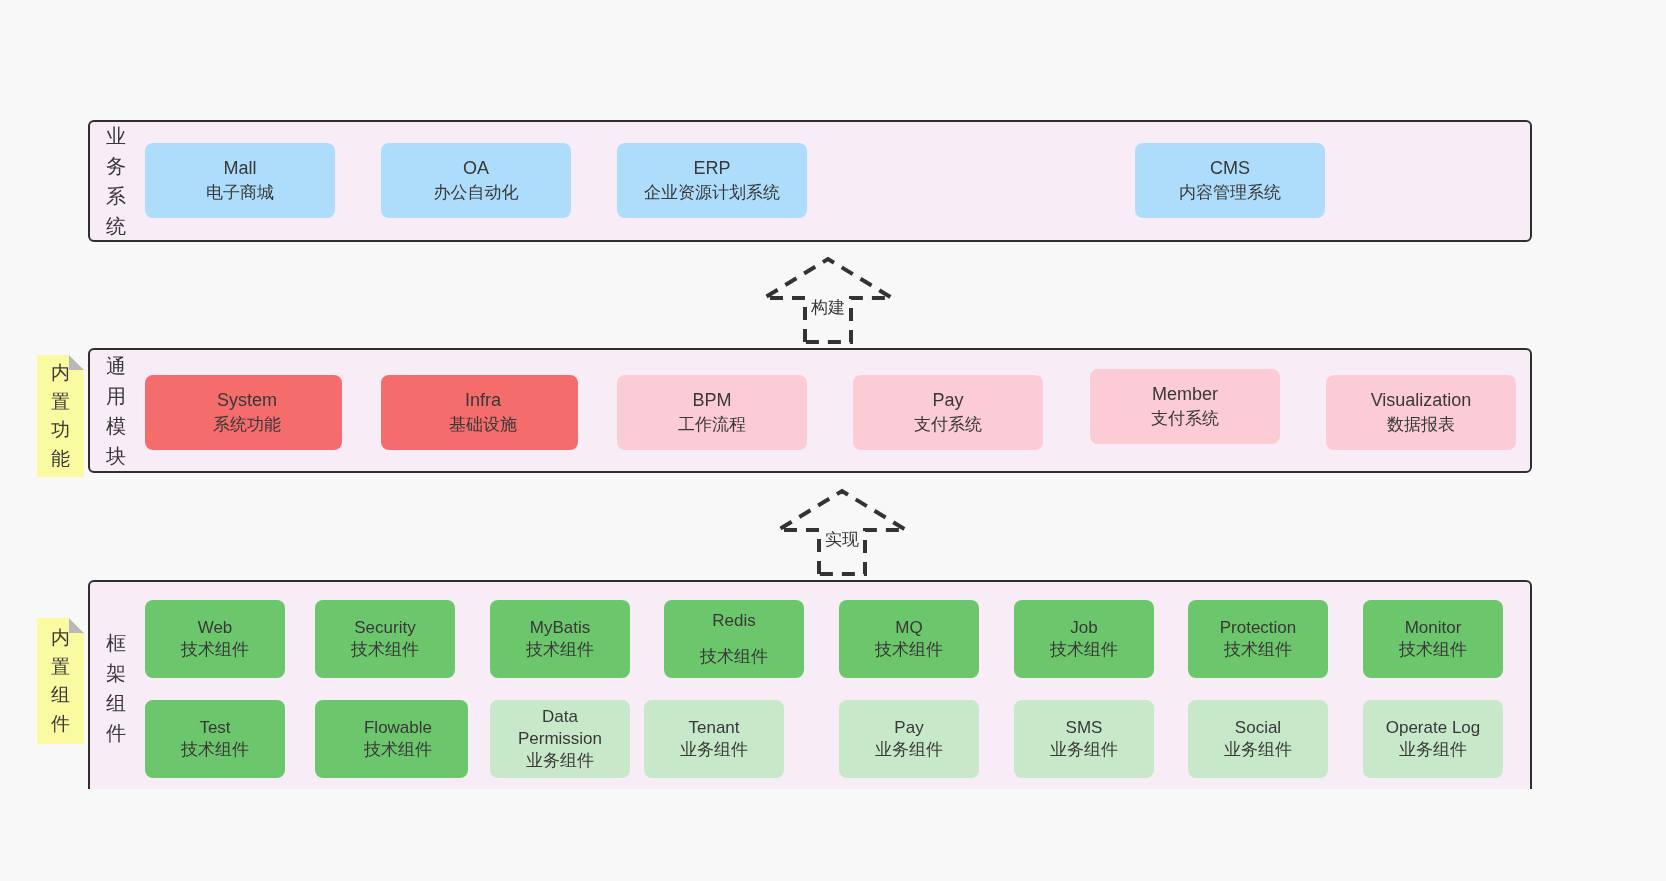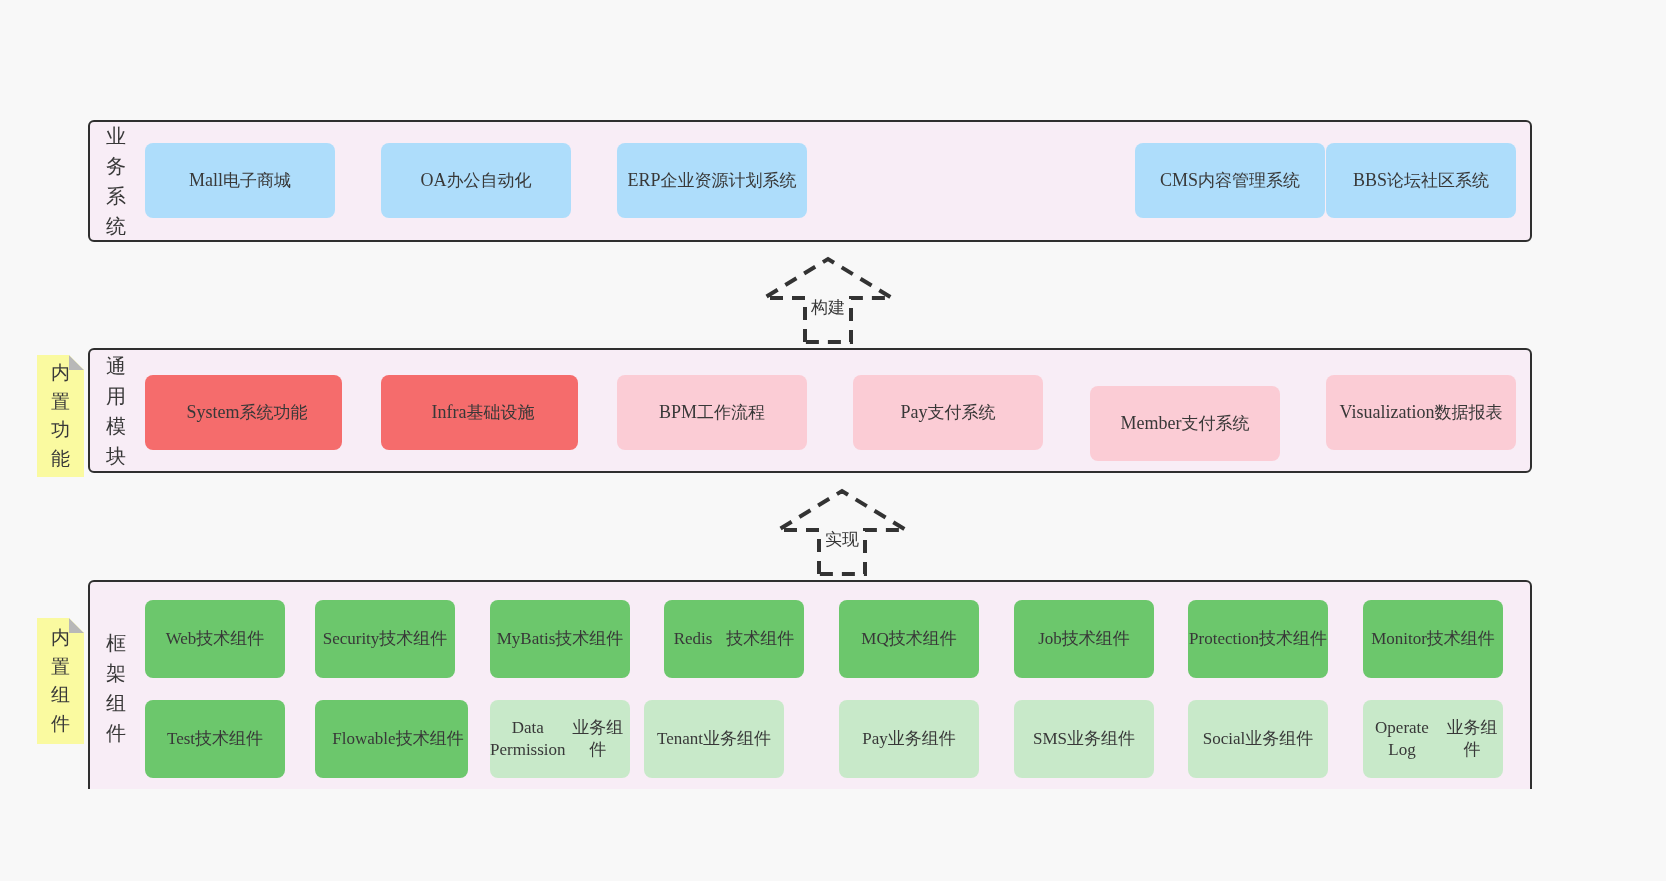--- a/index.html
+++ b/index.html
@@ -5,35 +5,35 @@
   :root{
     --pageBg:#f8f8f8; --bandBg:#f8edf6; --border:#2f2f2f; --blue:#aeddfb;
     --red:#f56c6c; --pink:#fbccd5; --green:#6cc76c; --lightGreen:#c8e9c9;
     --yellow:#fafaa0; --fold:#b8b8b8; --text:#383838;
   }
   html,body{margin:0;padding:0;}
   body{
     font-family:"Liberation Sans","DejaVu Sans",sans-serif;
     background:var(--pageBg); color:var(--text);
   }
-  .stage{position:relative;width:1666px;height:789px;background:var(--pageBg);overflow:hidden;font-family:Liberation Serif, serif;}
+  .stage{position:relative;width:1666px;height:789px;background:var(--pageBg);overflow:hidden;}
 
   .band{
     position:absolute;left:88px;width:1440px;
     background:var(--bandBg);
     border:2px solid var(--border);
     border-radius:6px;
   }
   .band-label{
     position:absolute;left:13px;top:50%;transform:translateY(-50%);
     width:26px;font-size:20px;line-height:1.5;text-align:center;
     word-break:break-all;color:var(--text);
   }
   .box{
-    position:absolute;display:flex;flex-direction:row;
+    position:absolute;display:flex;flex-direction:column;
     align-items:center;justify-content:center;
     border-radius:8px;text-align:center;color:var(--text);
   }
   .box .en{font-size:18px;line-height:1.4;white-space:pre-line;}
   .box .zh{font-size:17px;line-height:1.4;}
   .blue{background:var(--blue);}
   .red{background:var(--red);padding-left:7px;}
   .pink{background:var(--pink);}
   .green{background:var(--green);}
   .lightGreen{background:var(--lightGreen);}
@@ -83,24 +83,20 @@
         <span class="zh">办公自动化</span>
       </div>
     <div class="box b12 blue" style="left:527px;top:21px;">
         <span class="en">ERP</span>
         <span class="zh">企业资源计划系统</span>
       </div>
     <div class="box b12 blue" style="left:1000px;top:21px;margin-left:45px;">
         <span class="en">CMS</span>
         <span class="zh">内容管理系统</span>
       </div>
-    <div class="box b12 blue" style="left:1236px;top:21px;">
-        <span class="en">BBS</span>
-        <span class="zh">论坛社区系统</span>
-      </div>
   </div>
 
   <div class="arrow" style="left:758px;top:254px;">
     <svg width="140" height="92" viewBox="0 0 140 92">
       <path d="M47 88 L47 44 L6 44 L70 5 L134 44 L93 44 L93 88 Z" fill="none" stroke="#333333" stroke-width="4" stroke-dasharray="13 9"></path>
     </svg>
     <span class="a-label">构建</span>
   </div>
 
   <div class="sticky" style="top:355px;height:122px;">
@@ -118,21 +114,21 @@
         <span class="zh">基础设施</span>
       </div>
     <div class="box b12 pink" style="left:527px;top:25px;">
         <span class="en">BPM</span>
         <span class="zh">工作流程</span>
       </div>
     <div class="box b12 pink" style="left:763px;top:25px;">
         <span class="en">Pay</span>
         <span class="zh">支付系统</span>
       </div>
-    <div class="box b12 pink" style="left:1000px;top:36px;">
+    <div class="box b12 pink" style="left:1000px;top:19px;">
         <span class="en">Member</span>
         <span class="zh">支付系统</span>
       </div>
     <div class="box b12 pink" style="left:1236px;top:25px;">
         <span class="en">Visualization</span>
         <span class="zh">数据报表</span>
       </div>
   </div>
 
   <div class="arrow" style="left:772px;top:486px;">

